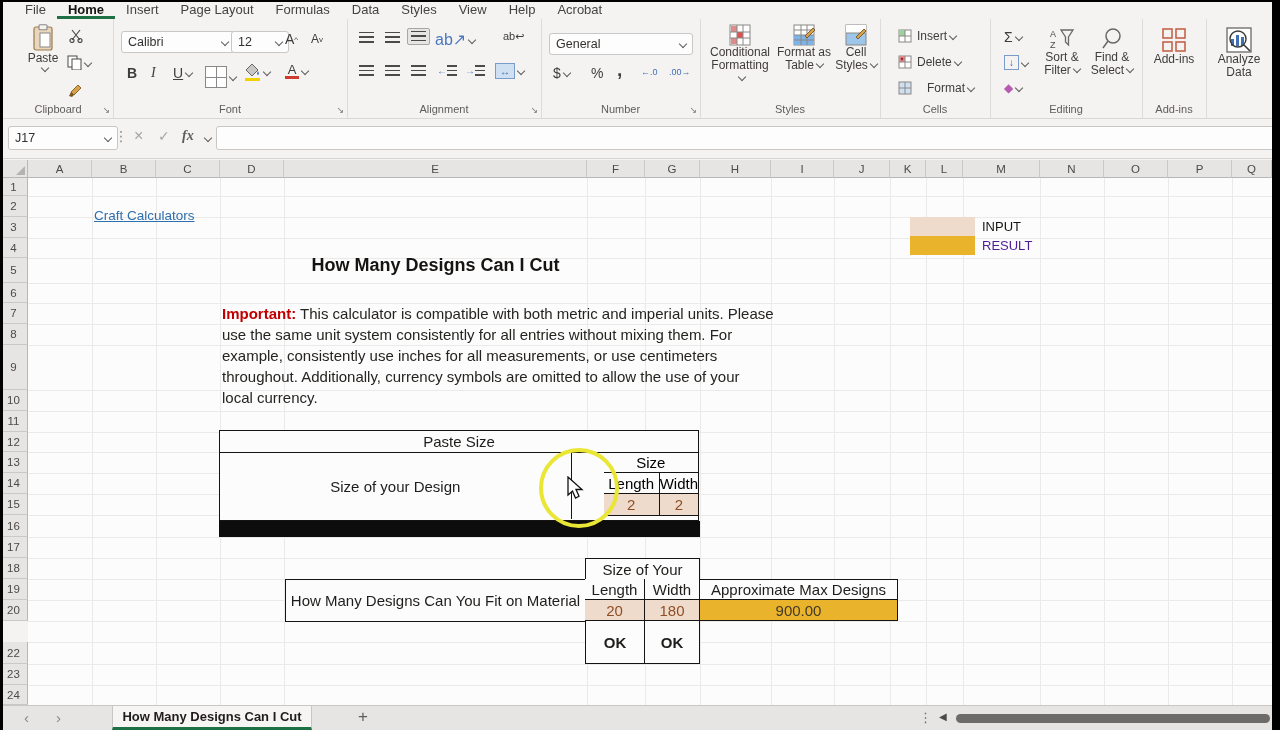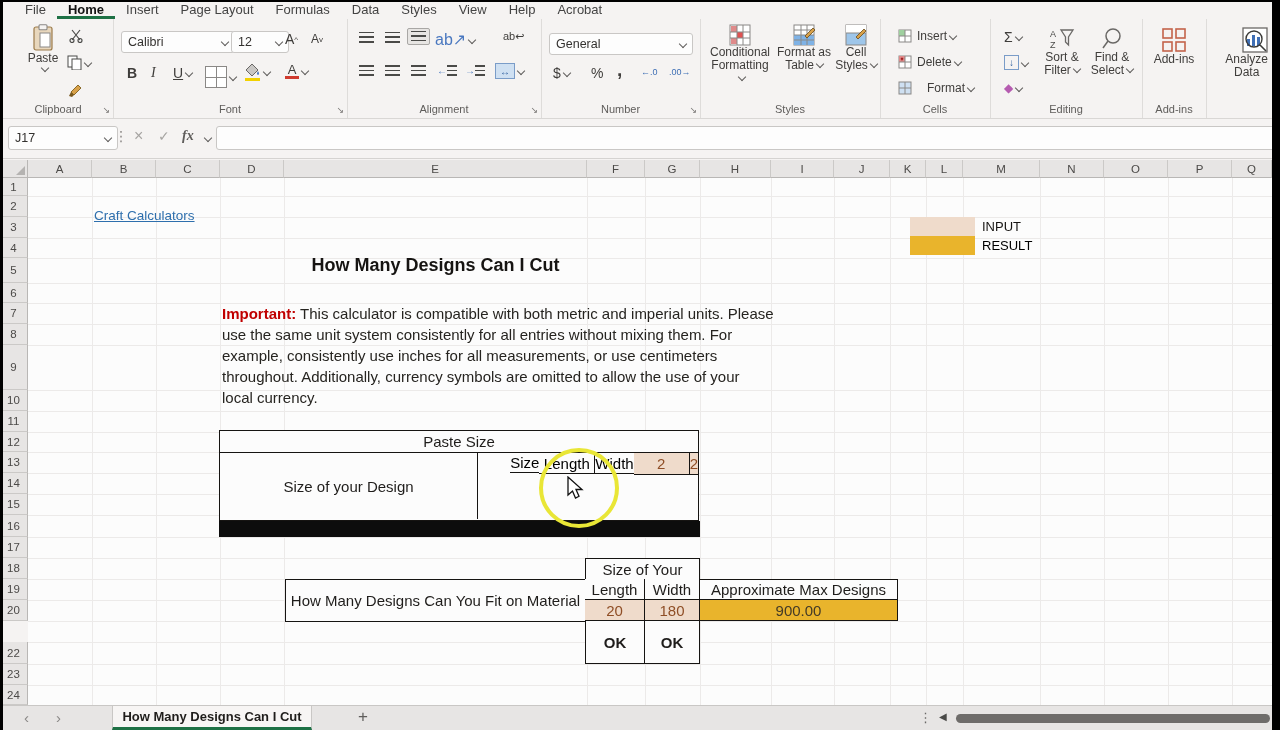--- a/index.html
+++ b/index.html
@@ -303,21 +303,21 @@
             <rect x="15" y="2" width="9" height="9" fill="none" stroke="#c4634a" stroke-width="1.6"></rect>
             <rect x="2" y="15" width="9" height="9" fill="none" stroke="#c4634a" stroke-width="1.6"></rect>
             <rect x="15" y="15" width="9" height="9" fill="none" stroke="#c4634a" stroke-width="1.6"></rect>
           </svg>
         <span>Add-ins</span>
       </div>
       <div class="grplabel">Add-ins</div>
     </div>
 
     <div class="grp" style="left:1206px;width:66px;border-right:none;">
-      <div class="stackbtn" style="left:4px;top:8px;width:58px;align-items:flex-end;">
+      <div class="stackbtn" style="left:4px;top:8px;width:58px;">
         <svg width="26" height="26" viewBox="0 0 26 26">
             <rect x="1" y="1" width="24" height="24" fill="#fff" stroke="#6a6866" stroke-width="1.3"></rect>
             <rect x="5" y="12" width="3" height="7" fill="#3f6fb5"></rect>
             <rect x="10" y="8" width="3" height="11" fill="#3f6fb5"></rect>
             <rect x="15" y="10" width="3" height="9" fill="#3f6fb5"></rect>
             <circle cx="12" cy="12" r="8" fill="none" stroke="#3a3a38" stroke-width="1.4"></circle>
             <path d="M18 18 L24 24" stroke="#3a3a38" stroke-width="1.6"></path>
           </svg>
         <span><span>Analyze</span><br><span>Data</span></span>
       </div>
@@ -431,27 +431,27 @@
 
   <div class="abs" style="left:284px;top:255px;width:303px;text-align:center;z-index:3;font-size:18px;font-weight:bold;color:#161412;">How Many Designs Can I Cut</div>
 
   <div class="abs" style="left:222px;top:303px;width:552px;z-index:3;font-size:15px;line-height:21px;color:#262420;">
     <span style="color:#c00000;font-weight:bold;">Important:</span><span> This calculator is compatible with both metric and imperial units. Please use the same unit system consistently for all entries without mixing them. For example, consistently use inches for all measurements, or use centimeters throughout. Additionally, currency symbols are omitted to allow the use of your local currency.</span>
   </div>
 
   <div class="abs" style="left:910px;top:217px;width:65px;height:19px;background:#efdbcb;z-index:3;"></div>
   <div class="abs" style="left:910px;top:236px;width:65px;height:19px;background:#e9b42c;z-index:3;"></div>
   <div class="abs" style="left:982px;top:219px;z-index:3;font-size:13px;color:#161412;">INPUT</div>
-  <div class="abs" style="left:982px;top:238px;z-index:3;font-size:13px;color:#000000;">RESULT</div>
+  <div class="abs" style="left:982px;top:238px;z-index:3;font-size:13px;color:#4c1d95;">RESULT</div>
 
   <div class="abs bd" style="left:219px;top:430px;width:480px;height:91px;z-index:3;background:#fcfcfc;box-sizing:border-box;">
     <div style="height:21px;border-bottom:1.5px solid #161412;display:flex;align-items:center;justify-content:center;font-size:15px;color:#1f1d1b;">Paste Size</div>
     <div style="display:flex;height:66px;">
       <div style="width:366px;border-right:1.5px solid #161412;display:flex;align-items:center;justify-content:center;font-size:15px;color:#1f1d1b;">Size of your Design</div>
-      <div style="flex:1;display:flex;flex-direction:row;margin-left:32px;">
+      <div style="flex:1;display:flex;flex-direction:column;margin-left:32px;">
         <div style="height:19px;border-bottom:1.5px solid #161412;display:flex;align-items:center;justify-content:center;font-size:15px;">Size</div>
         <div style="height:20px;border-bottom:1.5px solid #161412;display:flex;">
           <div style="width:55px;border-right:1.5px solid #161412;display:flex;align-items:center;justify-content:center;font-size:15px;">Length</div>
           <div style="flex:1;display:flex;align-items:center;justify-content:center;font-size:15px;">Width</div>
         </div>
         <div style="height:21px;border-bottom:1.5px solid #161412;display:flex;">
           <div style="width:55px;border-right:1.5px solid #161412;background:#efdbcb;display:flex;align-items:center;justify-content:center;font-size:15px;color:#8f4e26;">2</div>
           <div style="flex:1;background:#efdbcb;display:flex;align-items:center;justify-content:center;font-size:15px;color:#8f4e26;">2</div>
         </div>
       </div>

